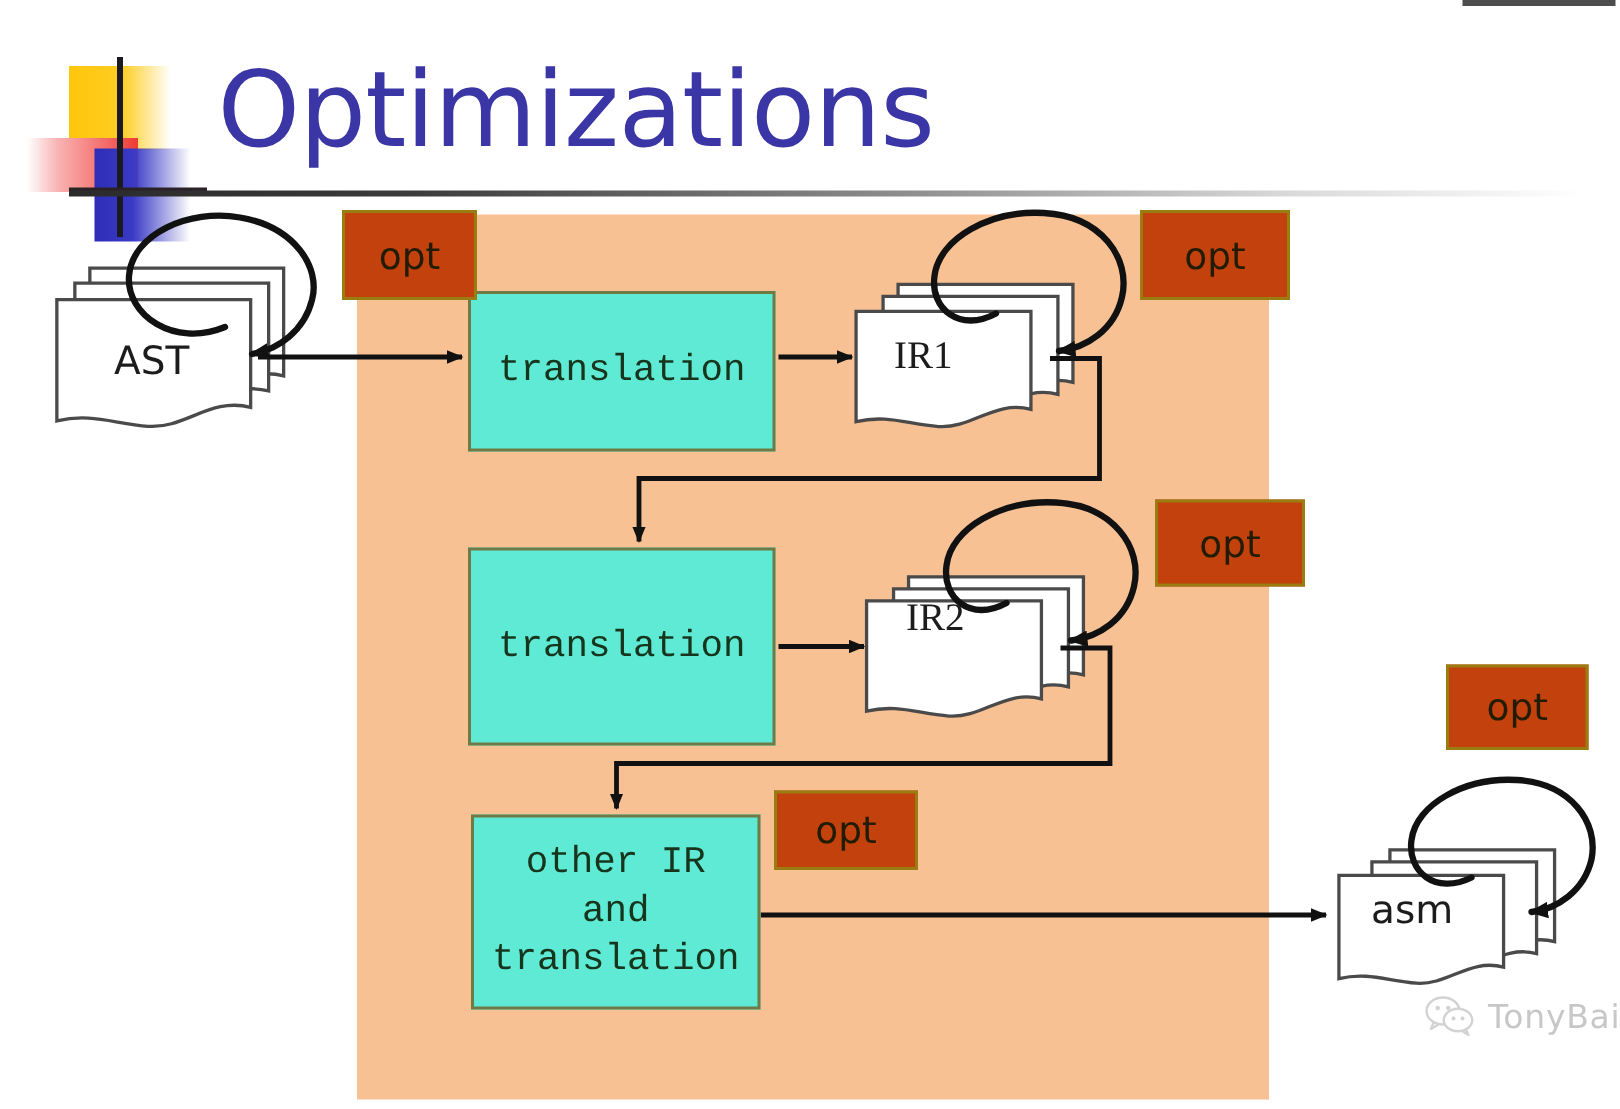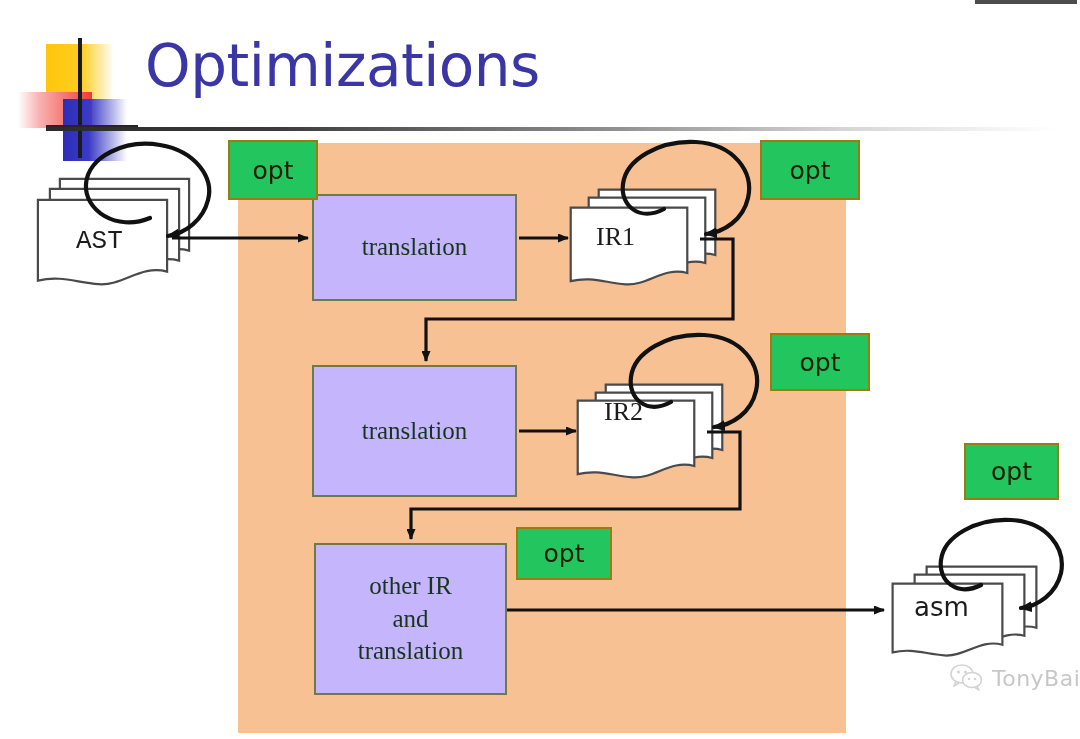--- a/index.html
+++ b/index.html
@@ -28,21 +28,21 @@
     height: 4px;
     background: #4d4d4d;
   }
 
   
   #title {
     position: absolute;
     left: 145px;
     top: 32px;
     font-family: "DejaVu Sans", sans-serif;
-    font-size: 58px;
+    font-size: 70px;
     font-weight: 400;
     color: #3b36a5;
     letter-spacing: -0.5px;
     white-space: nowrap;
   }
 
   
   #title-rule {
     position: absolute;
     left: 46px;
@@ -89,40 +89,40 @@
   #overlay {
     position: absolute;
     left: 0; top: 0;
     width: 1080px; height: 739px;
     pointer-events: none;
   }
 
   
   .proc-box {
     position: absolute;
-    background: #c4b5fd;
+    background: #5eead4;
     border: 2px solid #6f7a45;
     box-sizing: border-box;
     display: flex;
     align-items: center;
     justify-content: center;
     text-align: center;
-    font-family: Liberation Serif, serif;
+    font-family: Liberation Mono, monospace;
     font-size: 25px;
     color: #17351c;
     line-height: 1.3;
   }
   #proc-1 { left: 312px; top: 194px;  width: 205px; height: 107px; }
   #proc-2 { left: 312px; top: 365px;  width: 205px; height: 132px; }
-  #proc-3 { left: 314px; top: 543px;  width: 193px; height: 152px; }
+  #proc-3 { left: 314px; top: 543px;  width: 193px; height: 130px; }
 
   
   .opt-box {
     position: absolute;
-    background: #22c55e;
+    background: #c2410c;
     border: 2px solid #9a7d10;
     box-sizing: border-box;
     display: flex;
     align-items: center;
     justify-content: center;
     font-family: "DejaVu Sans", sans-serif;
     font-size: 25px;
     color: #231c05;
   }
   #opt-1 { left: 228px; top: 140px; width: 90px; height: 60px; }
@@ -135,21 +135,21 @@
   .doc-label {
     position: absolute;
     font-family: Liberation Serif, serif;
     font-size: 26px;
     color: #1c1c1c;
     white-space: nowrap;
   }
   .doc-label.sans {
     font-family: "DejaVu Sans", sans-serif;
   }
-  #lbl-ast { left: 76px;  top: 226px; font-family: Liberation Mono, monospace; }
+  #lbl-ast { left: 76px;  top: 226px; }
   #lbl-ir1 { left: 596px; top: 222px; }
   #lbl-ir2 { left: 604px; top: 397px; }
   #lbl-asm { left: 914px; top: 592px; }
 
   
   #watermark {
     position: absolute;
     left: 950px;
     top: 663px;
     display: flex;

